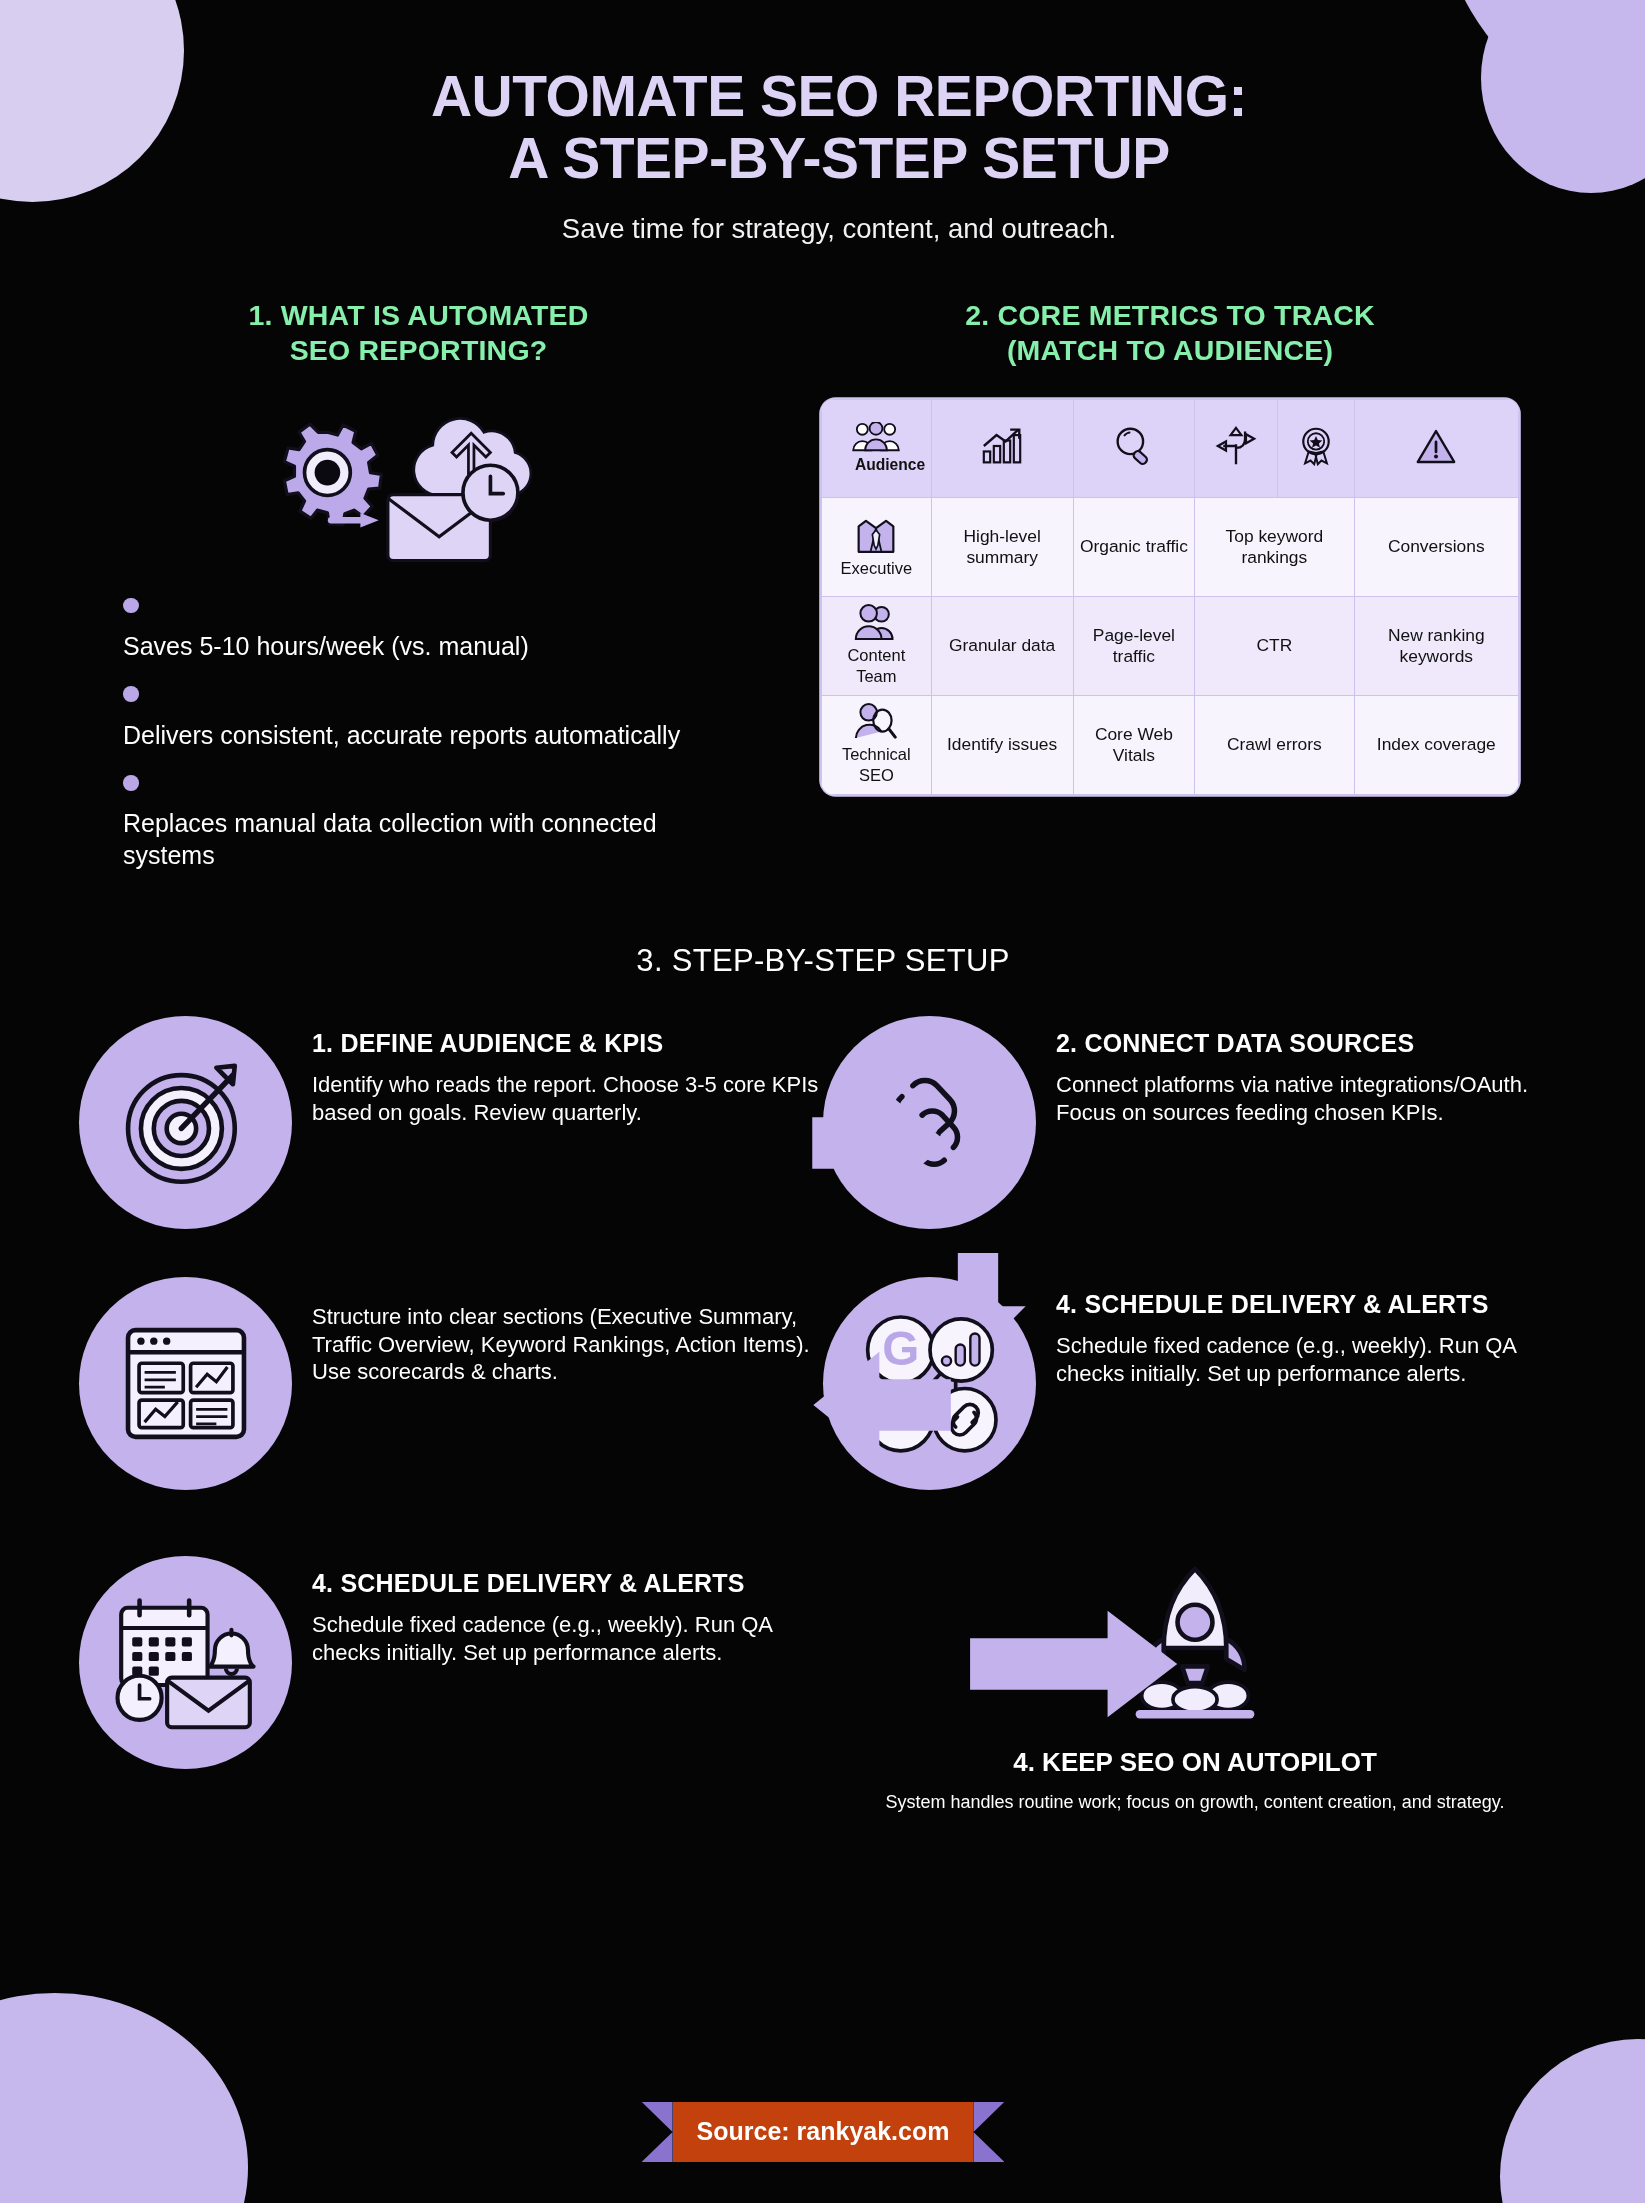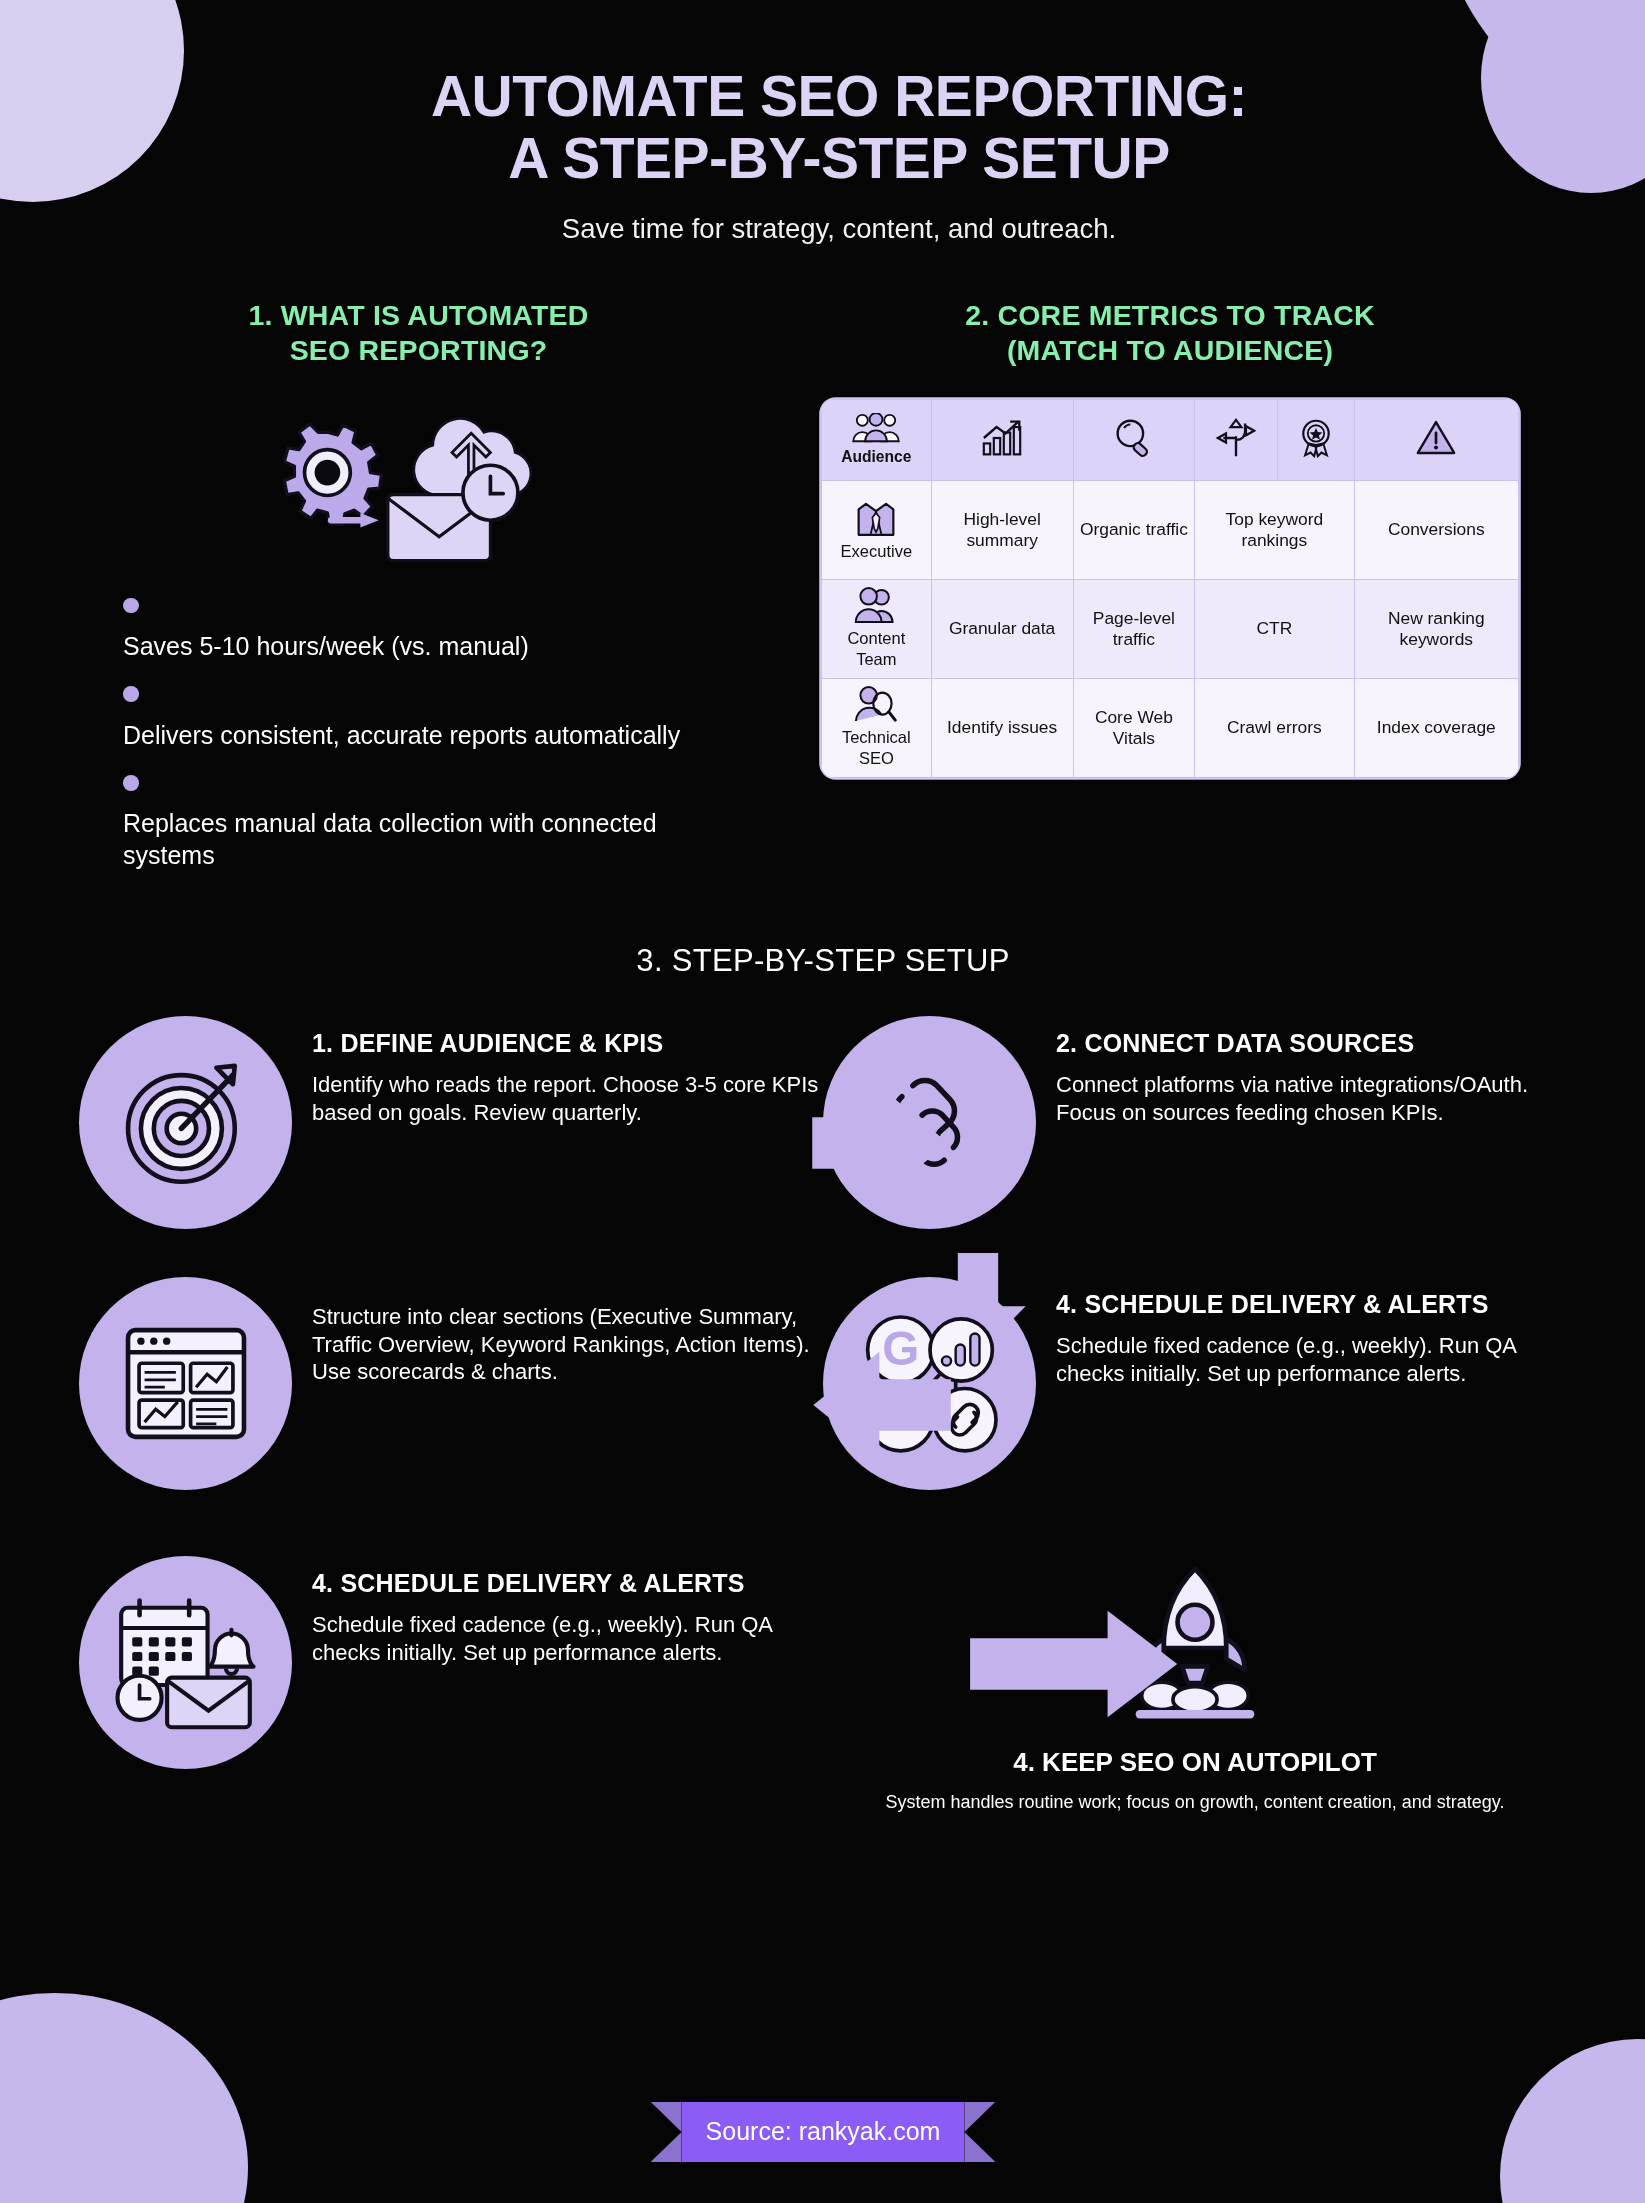--- a/index.html
+++ b/index.html
@@ -44,21 +44,21 @@
   .bullet-text { color: #ffffff; font-size: 25px; line-height: 1.28; }
 
   
   .table-wrap { margin-top: 31px; display:flex; justify-content:center; }
   table.metrics {
     border-collapse: collapse; width: 698px;
     background: #f4f0fd; border-radius: 14.7px; overflow: hidden;
     box-shadow: 0 0 0 1.8px #cfc4ef;
   }
   table.metrics td, table.metrics th { border: 0.9px solid #cdc1ee; padding: 7.3px 5.5px; text-align: center; }
-  table.metrics thead td { background: #ddd2f7; height: 81px; vertical-align: middle; }
+  table.metrics thead td { background: #ddd2f7; height: 98px; vertical-align: middle; text-align: right; }
   table.metrics tbody td { background: #f7f4fe; color: #111; font-size: 17.4px; line-height: 1.2; height: 99px; }
   table.metrics tbody tr:nth-child(2) td { background: #efe9fb; }
   .aud-cell { font-size: 15.6px; font-weight: 700; color:#111; }
   .rowlabel { font-size: 16.5px; color:#111; }
   .cell-icon { display:block; margin: 0 auto 3.7px; }
 
   
   .sec3-head {
     margin-top: 57px; text-align: center; color: #ffffff;
     font-weight: 400; font-size: 31px; text-transform: uppercase; letter-spacing:0.3px;
@@ -84,21 +84,21 @@
   .final { width: 50%; text-align: center; }
   .final-title { color:#fff; font-weight:800; font-size:26px; line-height:1.2; text-transform:uppercase; margin-top: 7.3px;}
   .final-desc { color:#fff; font-size:18px; line-height:1.28; margin-top:13px; padding: 0 26px;}
 
   
   .ribbon-wrap { position:absolute; left:0; right:0; bottom: 42px; display:flex; justify-content:center; }
   .ribbon-outer { display:flex; align-items:stretch; }
   .notch-l, .notch-r { width: 31px; background:#8a72cf; }
   .notch-l { clip-path: polygon(0 0, 100% 0, 100% 100%, 0 100%, 100% 50%); }
   .notch-r { clip-path: polygon(0 0, 100% 0, 0 50%, 100% 100%, 0 100%); }
-  .ribbon-mid { background:#8b5cf6; color:#fff; font-weight:400; font-size:25px; padding: 15.6px 24px; }
+  .ribbon-mid { background:#c2410c; color:#fff; font-weight:700; font-size:25px; padding: 15.6px 24px; }
   svg { display:block; }
 </style>
 </head>
 <body>
 
 <div class="page">
 
   <div class="blob blob-tl"></div>
   <div class="blob blob-tr"></div>
   <div class="blob blob-tr2"></div>

